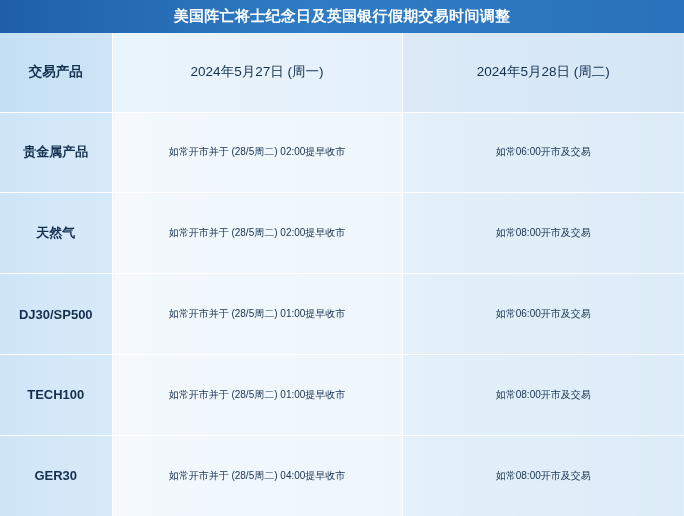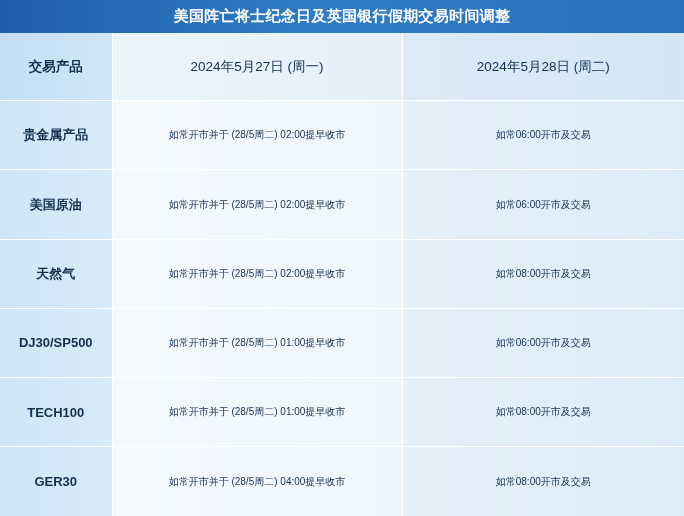--- a/index.html
+++ b/index.html
@@ -111,25 +111,20 @@
         <td class="col-product">交易产品</td>
         <td class="col-a">2024年5月27日 (周一)</td>
         <td class="col-b">2024年5月28日 (周二)</td>
       </tr>
       <tr class="body-row">
         <td class="col-product product-name">贵金属产品</td>
         <td class="col-a">如常开市并于 (28/5周二) 02:00提早收市</td>
         <td class="col-b">如常06:00开市及交易</td>
       </tr>
       <tr class="body-row">
-        <td class="col-product product-name">美国原油</td>
-        <td class="col-a">如常开市并于 (28/5周二) 02:00提早收市</td>
-        <td class="col-b">如常06:00开市及交易</td>
-      </tr>
-      <tr class="body-row">
         <td class="col-product product-name">天然气</td>
         <td class="col-a">如常开市并于 (28/5周二) 02:00提早收市</td>
         <td class="col-b">如常08:00开市及交易</td>
       </tr>
       <tr class="body-row">
         <td class="col-product product-name">DJ30/SP500</td>
         <td class="col-a">如常开市并于 (28/5周二) 01:00提早收市</td>
         <td class="col-b">如常06:00开市及交易</td>
       </tr>
       <tr class="body-row">

